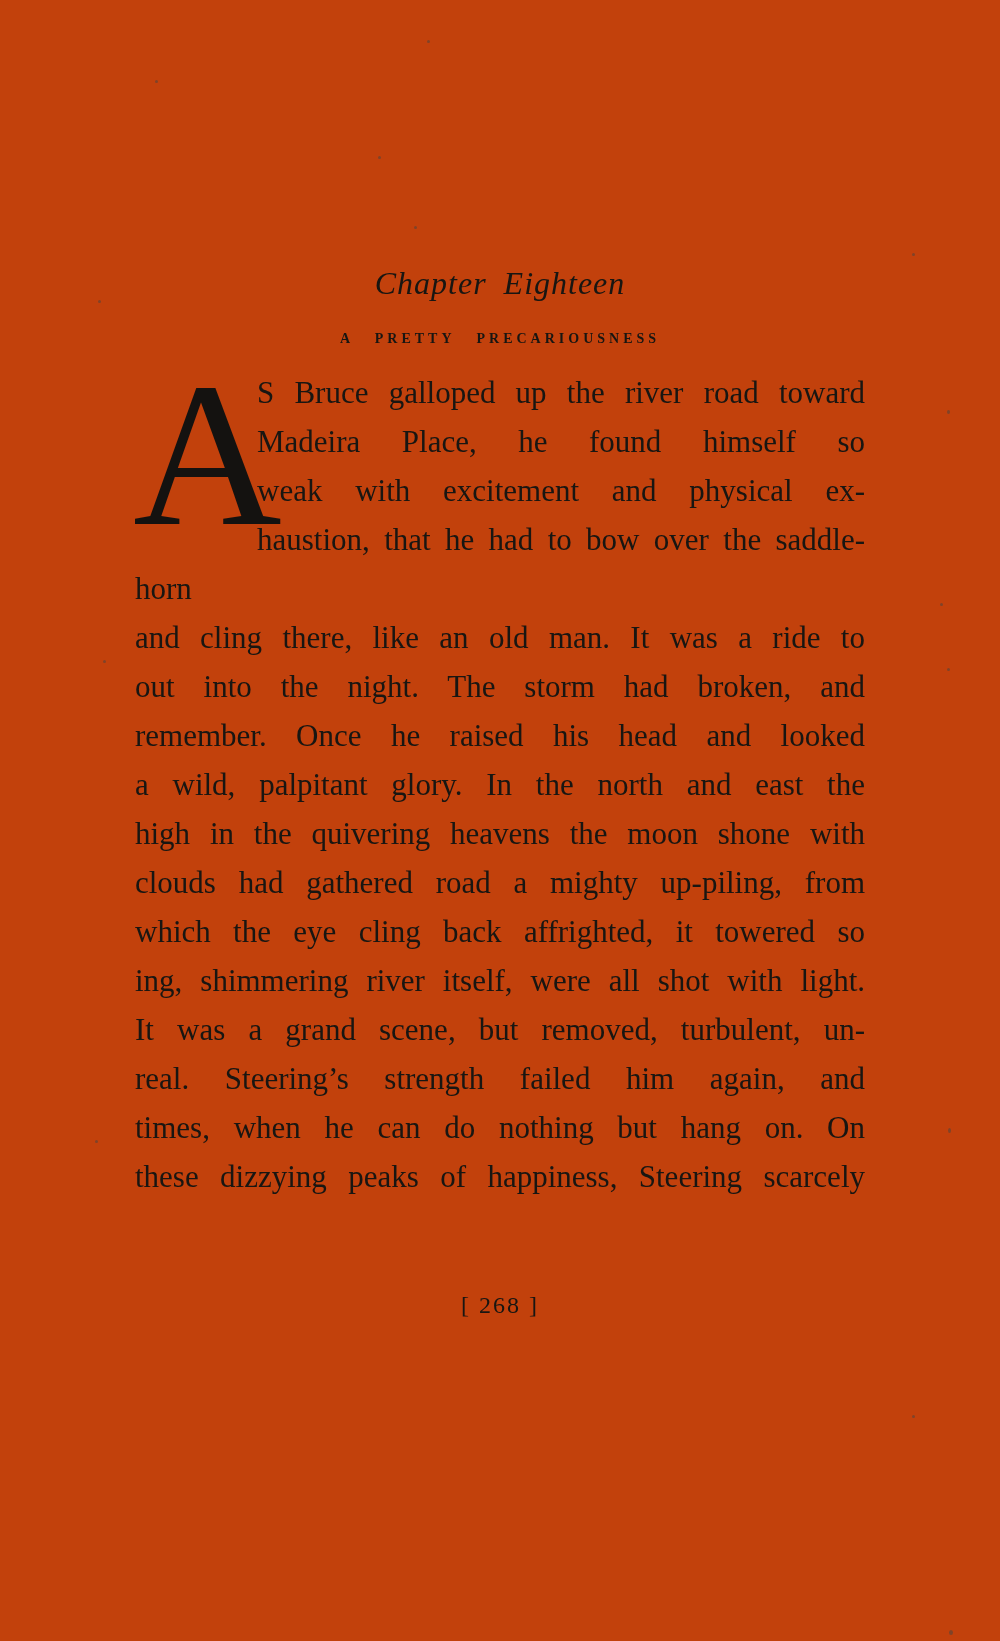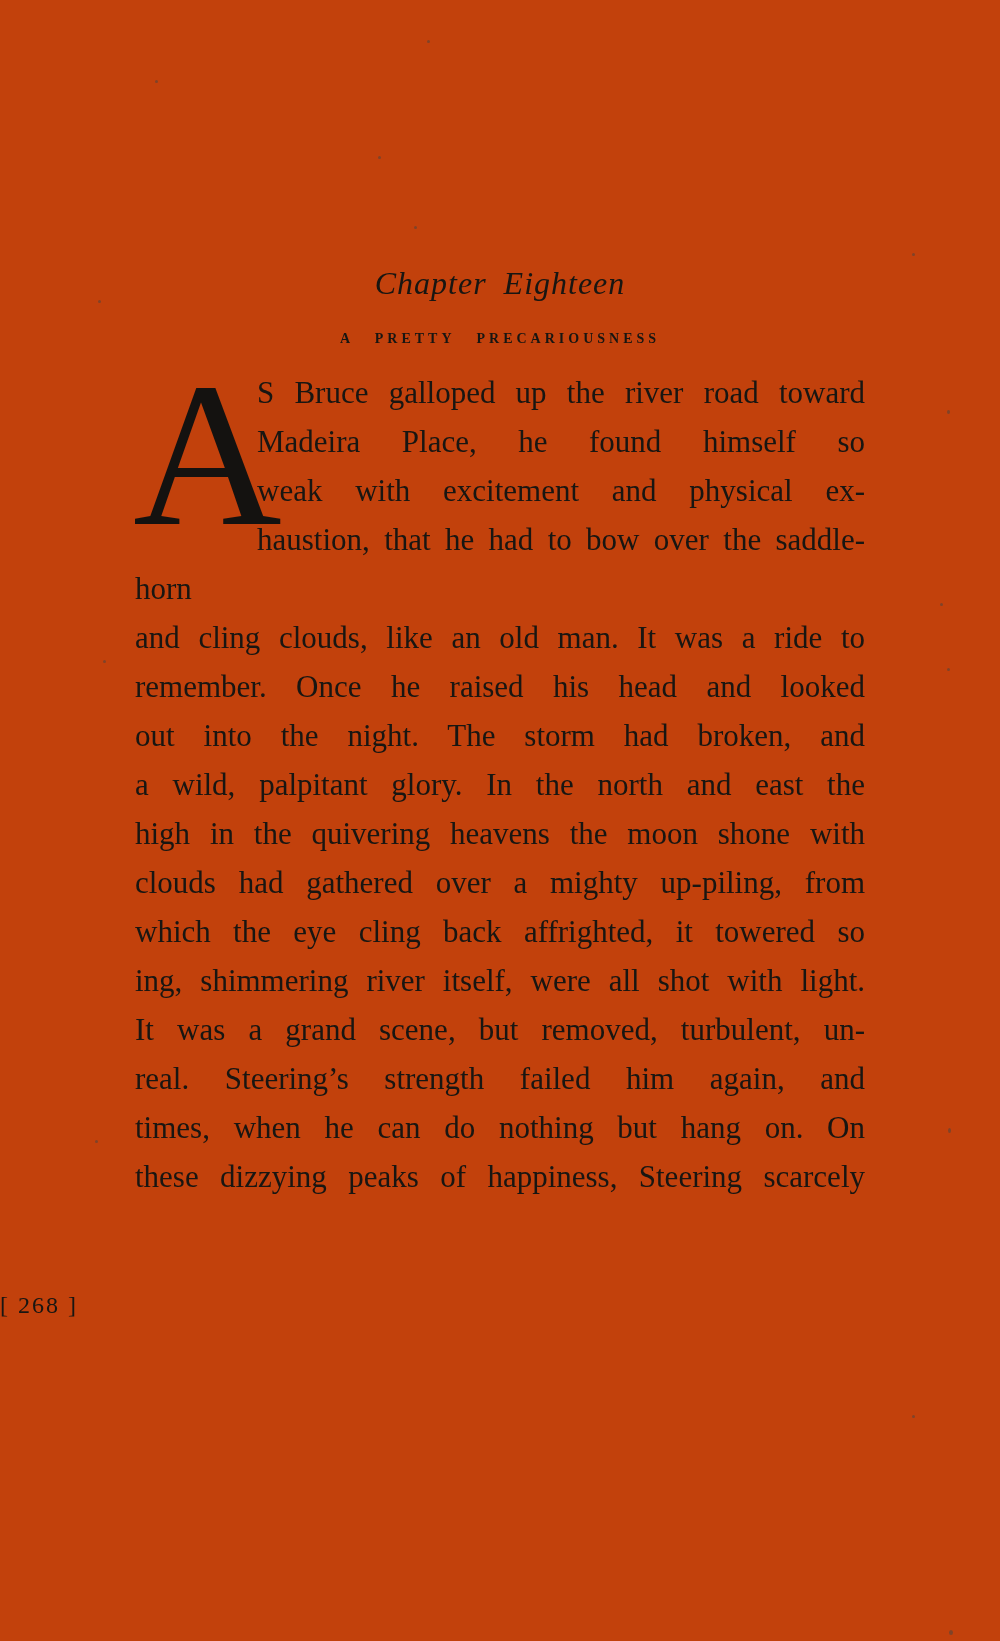--- a/index.html
+++ b/index.html
@@ -63,20 +63,21 @@
   .line {
     text-align: justify;
     text-align-last: justify;
     white-space: normal;
   }
   .page-number {
     position: absolute;
     top: 1292px;
     left: 0;
     width: 100%;
+    text-align: center;
     font-size: 24px;
     letter-spacing: 2px;
   }
   .speck {
     position: absolute;
     background: #4a463f;
     border-radius: 50%;
     opacity: 0.55;
   }
 </style>
@@ -106,26 +107,26 @@
 
   <div class="drop-cap">A</div>
 
   <div class="body-text">
     <div class="drop-cap-spacer"></div>
     <div>
         <div class="line">S Bruce galloped up the river road toward</div>
         <div class="line">Madeira Place, he found himself so</div>
         <div class="line">weak with excitement and physical ex-</div>
         <div class="line">haustion, that he had to bow over the saddle-horn</div>
-        <div class="line">and cling clouds, like an old man.  It was a ride to</div>
+        <div class="line">and cling there, like an old man.  It was a ride to</div>
+        <div class="line">out into the night.  The storm had broken, and</div>
         <div class="line">remember.  Once he raised his head and looked</div>
-        <div class="line">out into the night.  The storm had broken, and</div>
         <div class="line">a wild, palpitant glory.  In the north and east the</div>
         <div class="line">high in the quivering heavens the moon shone with</div>
-        <div class="line">clouds had gathered over a mighty up-piling, from</div>
+        <div class="line">clouds had gathered road a mighty up-piling, from</div>
         <div class="line">which the eye cling back affrighted, it towered so</div>
         <div class="line">ing, shimmering river itself, were all shot with light.</div>
         <div class="line">It was a grand scene, but removed, turbulent, un-</div>
         <div class="line">real.  Steering’s strength failed him again, and</div>
         <div class="line">times, when he can do nothing but hang on.  On</div>
         <div class="line">these dizzying peaks of happiness, Steering scarcely</div>
       </div>
   </div>
 
   <div class="page-number">[ 268 ]</div>

